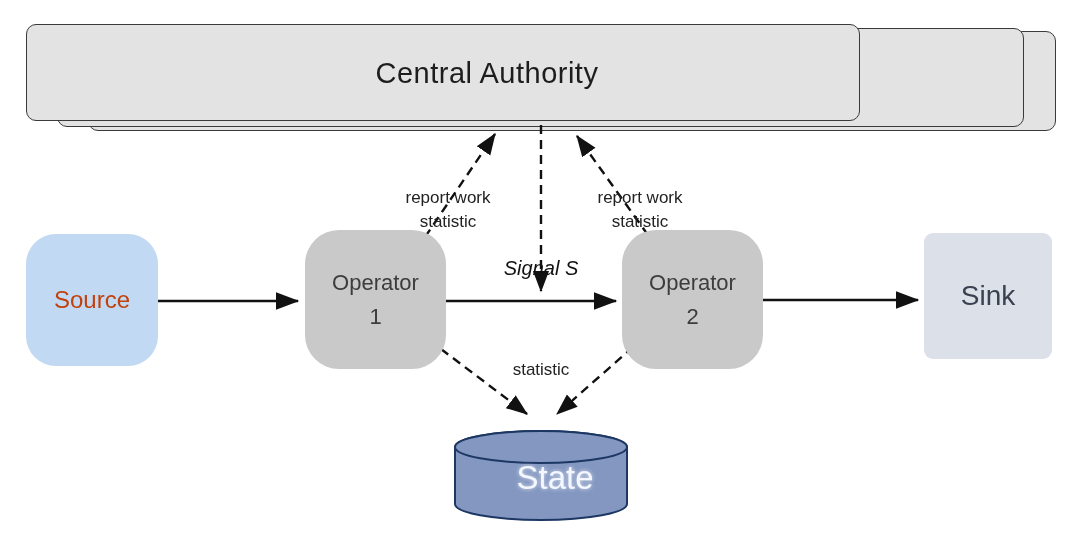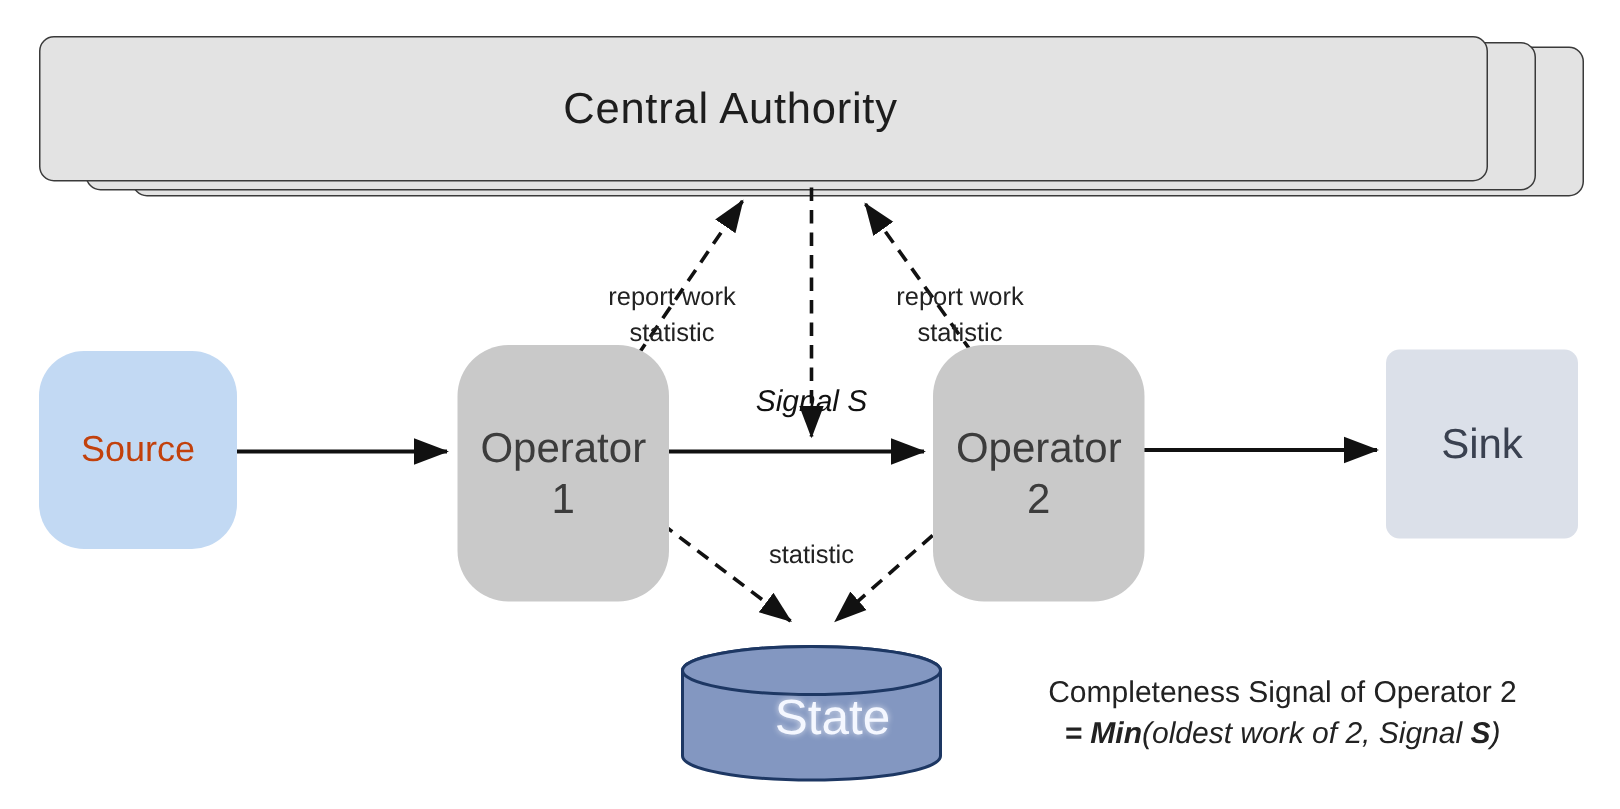--- a/index.html
+++ b/index.html
@@ -12,42 +12,42 @@
   
   .ca-box{
     position:absolute;
     background:var(--authority-fill,#e3e3e3);
     border:1.5px solid var(--authority-border,#3a3a3a);
     border-radius:10px;
     box-sizing:border-box;
   }
   .ca-back {left:88px; top:31px; width:968px; height:100px;}
   .ca-mid  {left:57px; top:28px; width:967px; height:99px;}
-  .ca-front{left:26px; top:24px; width:966px; height:97px;}
+  .ca-front{left:26px; top:24px; width:834px; height:97px;}
   .ca-label{
     position:absolute;left:0;top:0;width:920px;height:97px;
     display:flex;align-items:center;justify-content:center;
     font-size:29px;color:#1d1d1d;letter-spacing:0.5px;
   }
   
   svg.edges{position:absolute;left:0;top:0;z-index:2;}
   .solid-edge{stroke:var(--arrow-color,#111111);stroke-width:2.6;fill:none;}
   .dashed-edge{stroke:var(--arrow-color,#111111);stroke-width:2.4;stroke-dasharray:9 6;fill:none;}
   .arrowhead{fill:var(--arrow-color,#111111);}
   .cyl{fill:var(--state-fill,#8397c1);stroke:var(--state-border,#1d3763);stroke-width:2;}
   
   .node{
     position:absolute;z-index:3;display:flex;flex-direction:column;
     align-items:center;justify-content:center;text-align:center;
     box-sizing:border-box;
   }
   .node-source{left:26px;top:234px;width:132px;height:132px;border-radius:30px;
     background:var(--source-fill,#c2d9f3);font-size:24px;color:#c2410c;}
-  .node-op{width:141px;height:171px;border-radius:34px;
-    background:var(--operator-fill,#c9c9c9);font-size:28px;color:#3c3c3c;line-height:34px;}
+  .node-op{width:141px;height:139px;border-radius:34px;
+    background:var(--operator-fill,#c9c9c9);font-size:22px;color:#3c3c3c;line-height:34px;}
   .node-op1{left:305px;top:230px;}
   .node-op2{left:622px;top:230px;}
   .node-sink{left:924px;top:233px;width:128px;height:126px;border-radius:9px;
     background:var(--sink-fill,#dbe0e9);font-size:28px;color:#3a4150;}
   .state-label{
     position:absolute;z-index:3;left:455px;top:459px;width:172px;
     text-align:center;font-size:33px;color:var(--state-text-color,#f4f7ff);
     text-shadow:0 0 4px rgba(255,255,255,0.75);
     padding-left:14px;
   }
@@ -133,20 +133,14 @@
     <div>report work</div>
     <div>statistic</div>
   </div>
 
   <div class="edge-label lbl-signal">Signal S</div>
 
   <div class="edge-label lbl-persist">
     <div>statistic</div>
   </div>
 
-  <div class="annotation">
-    <div>Completeness Signal of Operator 2</div>
-    <div>
-      <span class="ann-bi">= </span><span class="ann-bi">Min</span><span class="ann-it">(oldest work of 2, Signal </span><span class="ann-bi">S</span><span class="ann-it">)</span>
-    </div>
-  </div>
 
 </div>
 
 </body></html>

